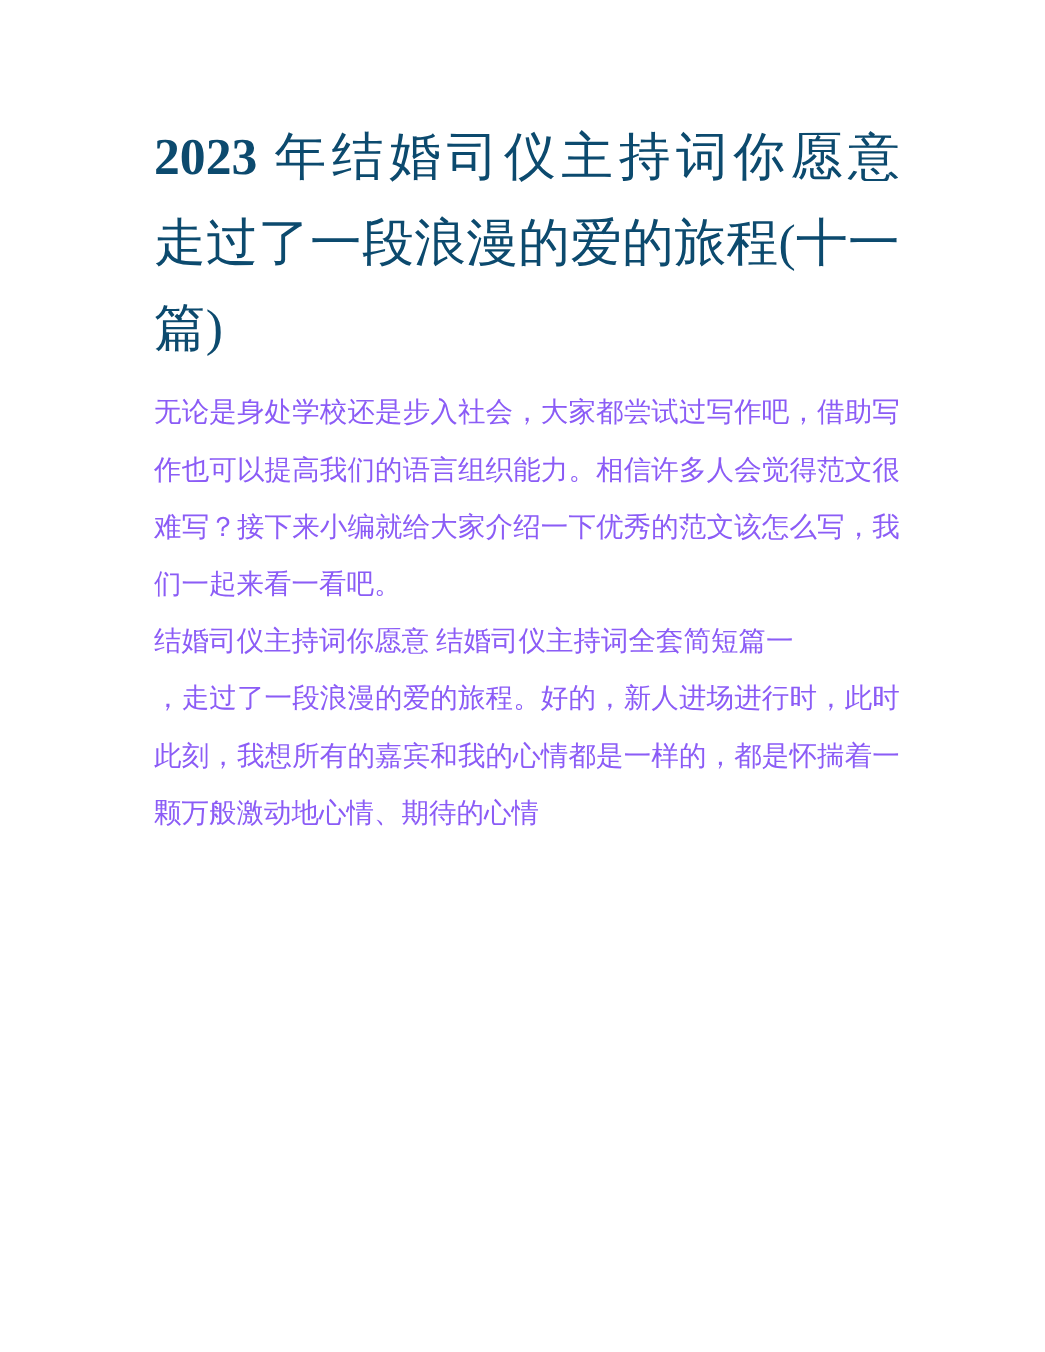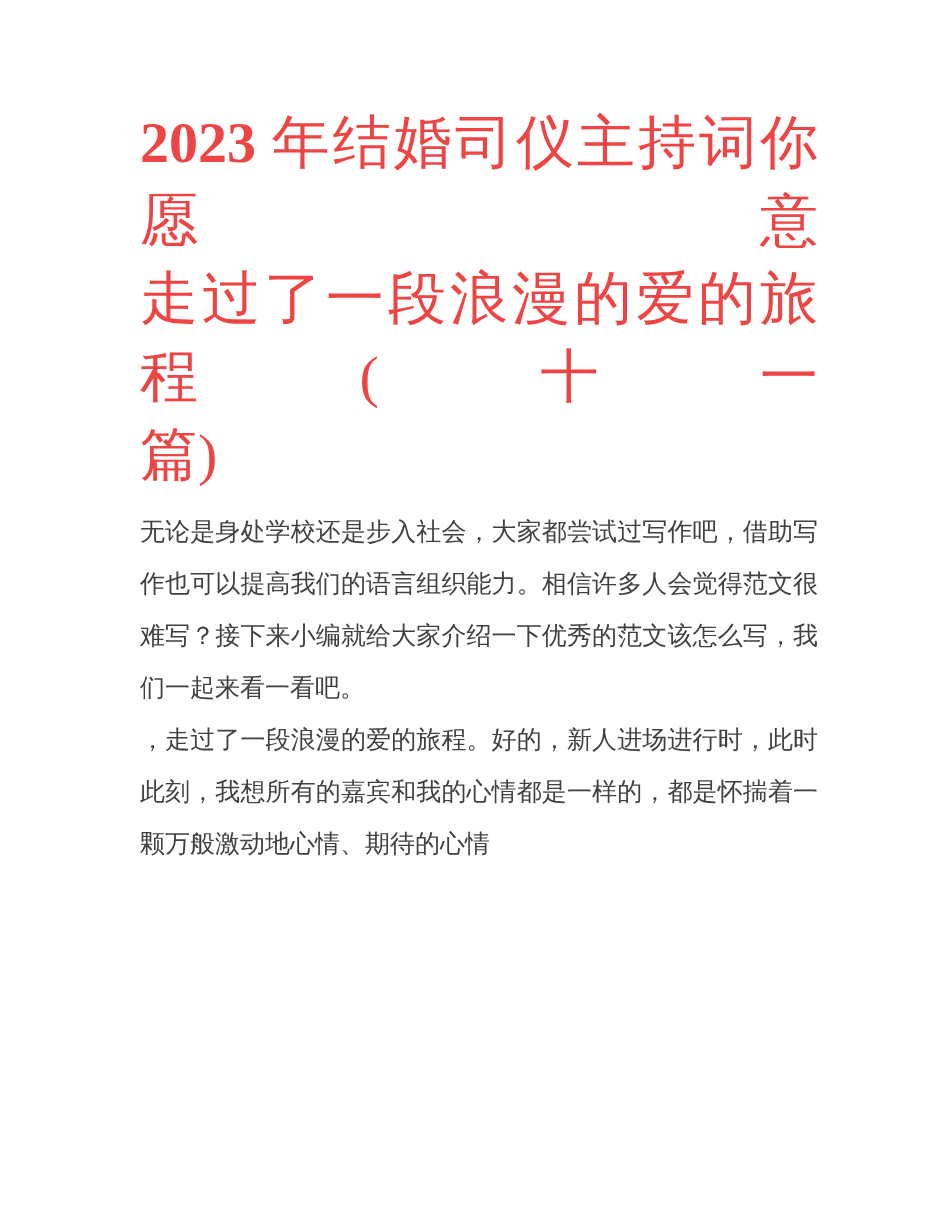--- a/index.html
+++ b/index.html
@@ -15,24 +15,24 @@
     background: #ffffff;
     color: #000000;
     overflow: hidden;
   }
   .content {
     margin-left: 140px;
     width: 678px;
   }
   .doc-title {
     margin: 104px 0 12px 0;
-    font-size: 58px;
+    font-size: 47px;
     font-weight: normal;
     line-height: 78px;
-    color: #ef4444;
+    color: #0c4a6e;
   }
   .title-line {
     text-align: justify;
     text-align-last: justify;
     text-justify: inter-ideograph;
   }
   .title-line.last {
     text-align-last: left;
   }
   .title-year {
@@ -40,33 +40,34 @@
   }
   .title-rest {
     margin-left: 0.22em;
   }
   .body-para {
     margin: 0;
     font-size: 25px;
     line-height: 52px;
     text-align: justify;
     text-justify: inter-ideograph;
-    color: #404040;
+    color: #8b5cf6;
     word-break: normal;
   }
 </style>
 </head>
 <body>
 
 <div class="page">
   <div class="content">
 
     <h1 class="doc-title">
       <div class="title-line"><span class="title-year">2023</span><span class="title-rest">年结婚司仪主持词你愿意</span></div>
       <div class="title-line"><span>走过了一段浪漫的爱的旅程(十一</span></div>
       <div class="title-line last"><span>篇)</span></div>
     </h1>
 
     <p class="body-para">无论是身处学校还是步入社会，大家都尝试过写作吧，借助写作也可以提高我们的语言组织能力。相信许多人会觉得范文很难写？接下来小编就给大家介绍一下优秀的范文该怎么写，我们一起来看一看吧。</p>
+    <p class="body-para">结婚司仪主持词你愿意 结婚司仪主持词全套简短篇一</p>
     <p class="body-para">，走过了一段浪漫的爱的旅程。好的，新人进场进行时，此时此刻，我想所有的嘉宾和我的心情都是一样的，都是怀揣着一颗万般激动地心情、期待的心情</p>
 
   </div>
 </div>
 
 </body></html>

